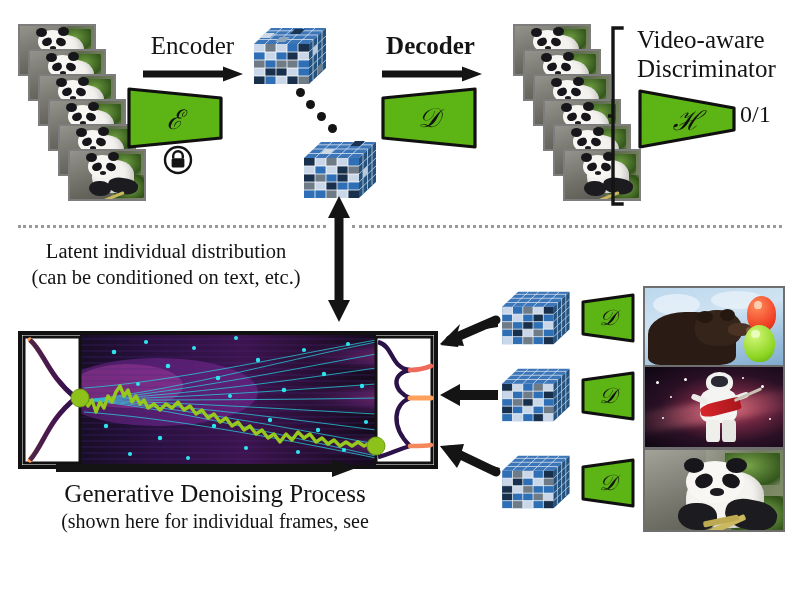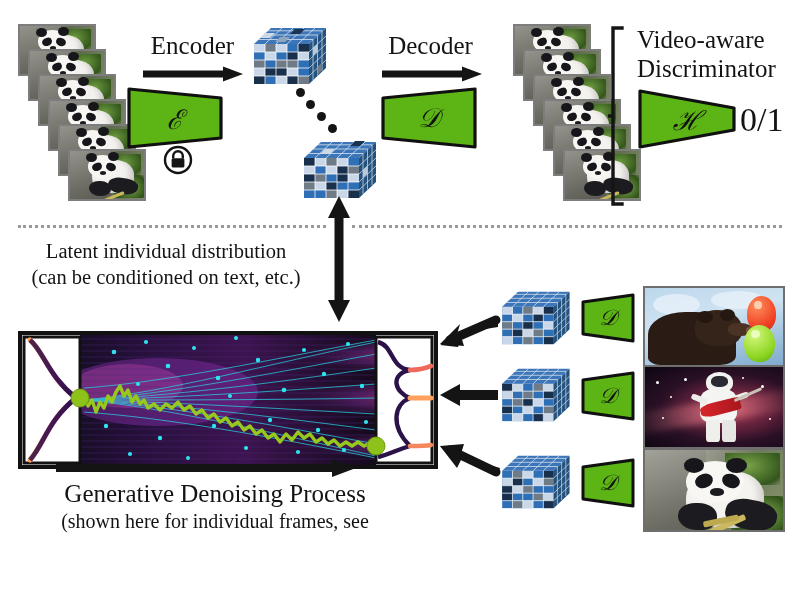--- a/index.html
+++ b/index.html
@@ -289,21 +289,21 @@
         <g stroke="#ffffff" stroke-width="0.8" opacity="0.75">
           <path d="M63 16 V56M67.5 11.5 V51.5M72 7 V47"></path>
           <path d="M59 28 L76 12M59 36 L76 20M59 44 L76 28M59 52 L76 36"></path>
         </g>
         <path d="M63 32 l4.5 -4.5 l0 8 l-4.5 4.5 Z" fill="#b9c9dc"></path>
       </g>
     </g>
   </svg>
 </div>
 
-<div class="lbl abs center" style="left:378px;top:32px;width:105px;font-size:25px;">Decoder</div>
+<div class="lbl abs center" style="left:378px;top:32px;width:105px;font-size:25px;font-weight:bold;">Decoder</div>
 <div class="shapewrap" style="left:382px;top:66px;">
   <svg width="100" height="16" viewBox="0 0 100 16">
     <path d="M0 4.5 H80 V0.5 L100 8 L80 15.5 V11.5 H0 Z" fill="#141414"></path>
   </svg>
 </div>
 
 <div class="shapewrap" style="left:381px;top:85px;">
   <svg width="96" height="66" viewBox="0 0 96 66">
     <path d="M2 13 L94 4 L94 62 L2 53 Z" fill="#5cb415" stroke="#101010" stroke-width="3.2" stroke-linejoin="round"></path>
   </svg>
@@ -419,21 +419,21 @@
 <div class="lbl abs" style="left:637px;top:26px;font-size:25px;">Video-aware</div>
 <div class="lbl abs" style="left:637px;top:55px;font-size:25px;">Discriminator</div>
 
 <div class="shapewrap" style="left:637px;top:88px;">
   <svg width="100" height="62" viewBox="0 0 100 62">
     <path d="M3 3 L97 20 L97 42 L3 59 Z" fill="#5cb415" stroke="#101010" stroke-width="3.2" stroke-linejoin="round"></path>
   </svg>
   <div class="glyph" style="font-size:27px;">ℋ</div>
 </div>
 
-<div class="lbl abs" style="left:740px;top:101px;font-size:34px;">0/1</div>
+<div class="lbl abs" style="left:740px;top:101px;font-size:24px;">0/1</div>
 
 <div class="divider" style="left:18px;top:225px;width:308px;"></div>
 <div class="divider" style="left:352px;top:225px;width:430px;"></div>
 
 <div class="shapewrap" style="left:325px;top:196px;">
   <svg width="28" height="126" viewBox="0 0 28 126">
     <path d="M14 0 L25 22 H18.5 V104 H25 L14 126 L3 104 H9.5 V22 H3 Z" fill="#141414"></path>
   </svg>
 </div>
 

